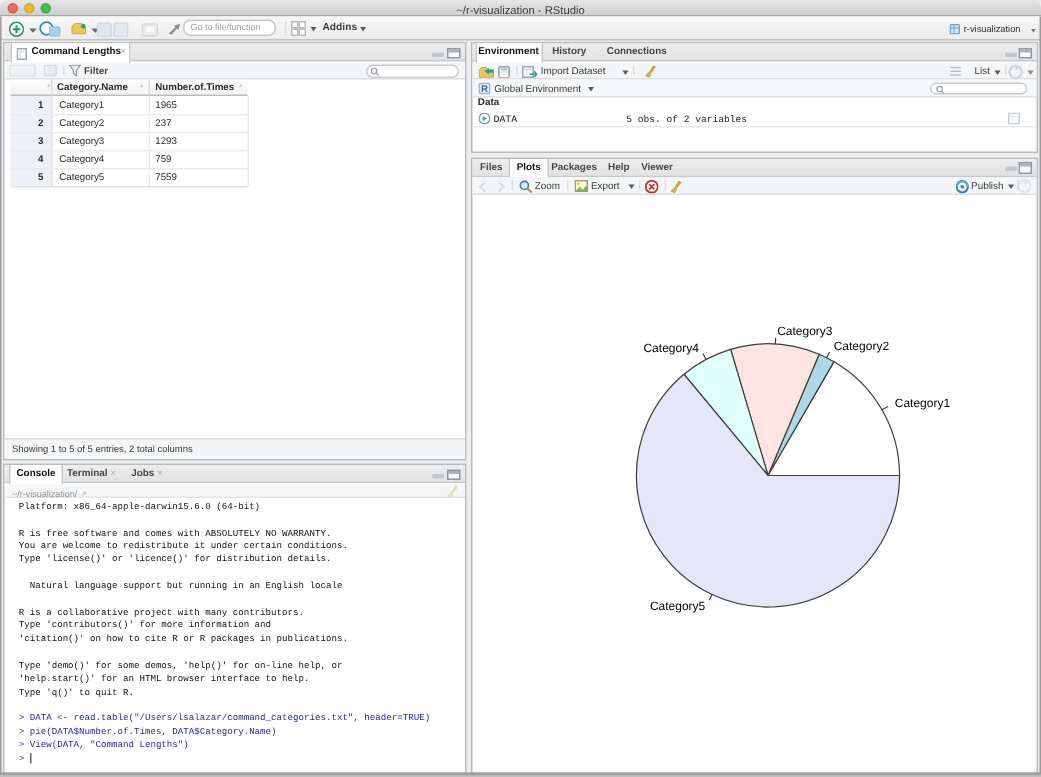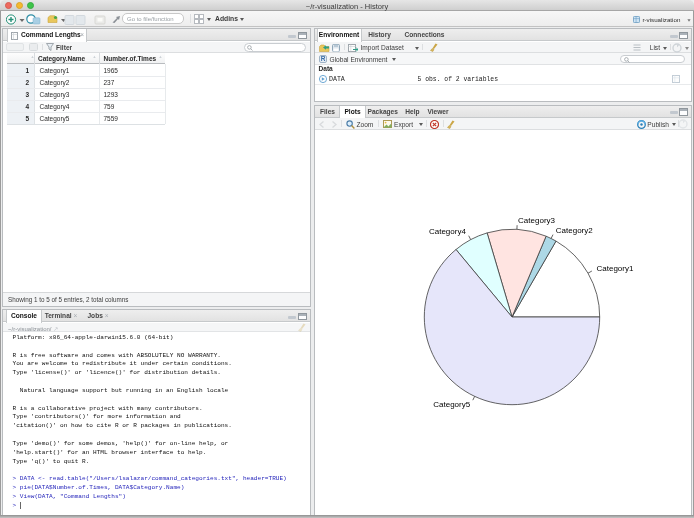--- a/index.html
+++ b/index.html
@@ -18,21 +18,21 @@
 .cap{display:inline-block;width:0;height:0;border-left:2.5px solid transparent;border-right:2.5px solid transparent;border-top:3px solid #5a5a5a;vertical-align:middle}
 .mono{font-family:"Liberation Mono",monospace}
 </style>
 </head>
 <body>
 
 <div class="abs" style="left:0;top:0;width:694px;height:11px;background:linear-gradient(#e6e6e6,#cfcfcf);border-bottom:1px solid #a6a6a6;border-radius:5px 5px 0 0">
   <div class="abs" style="left:5px;top:2px;width:7px;height:7px;border-radius:50%;background:#ee6a5f;border:0.5px solid #d35b52"></div>
   <div class="abs" style="left:16px;top:2px;width:7px;height:7px;border-radius:50%;background:#f5b92e;border:0.5px solid #d9a32c"></div>
   <div class="abs" style="left:27px;top:2px;width:7px;height:7px;border-radius:50%;background:#3ec449;border:0.5px solid #37ad41"></div>
-  <div class="abs" style="left:0;top:1.5px;width:694px;text-align:center;font-size:7.5px;color:#3b3b3b">~/r-visualization - History</div>
+  <div class="abs" style="left:0;top:1.5px;width:694px;text-align:center;font-size:7.5px;color:#3b3b3b">~/r-visualization - RStudio</div>
 </div>
 
 <div class="abs" style="left:0;top:11px;width:694px;height:16px;background:linear-gradient(#f7f7f7,#ededed);border-bottom:1px solid #c2c2c2">
   <svg class="abs" style="left:6px;top:3px" width="234" height="11" viewBox="0 0 234 11">
     <circle cx="5" cy="5.5" r="4.6" fill="#ffffff" stroke="#259077" stroke-width="1"></circle>
     <path d="M5 3v5M2.5 5.5h5" stroke="#259077" stroke-width="1.4"></path>
     <path d="M13.5 5h5l-2.5 3z" fill="#6a6a6a"></path>
     <circle cx="25" cy="5" r="4.2" fill="#fff" stroke="#2e8ea6" stroke-width="1.2"></circle>
     <rect x="27" y="3.8" width="7" height="6.2" rx="1" fill="#a9cfe4" stroke="#7fb0cc" stroke-width="0.5"></rect>
     <path d="M42 8.5v-5l2-1.8h4.5l2.5 2v4.8z" fill="#e9c75c" stroke="#c9a53e" stroke-width="0.6"></path>

